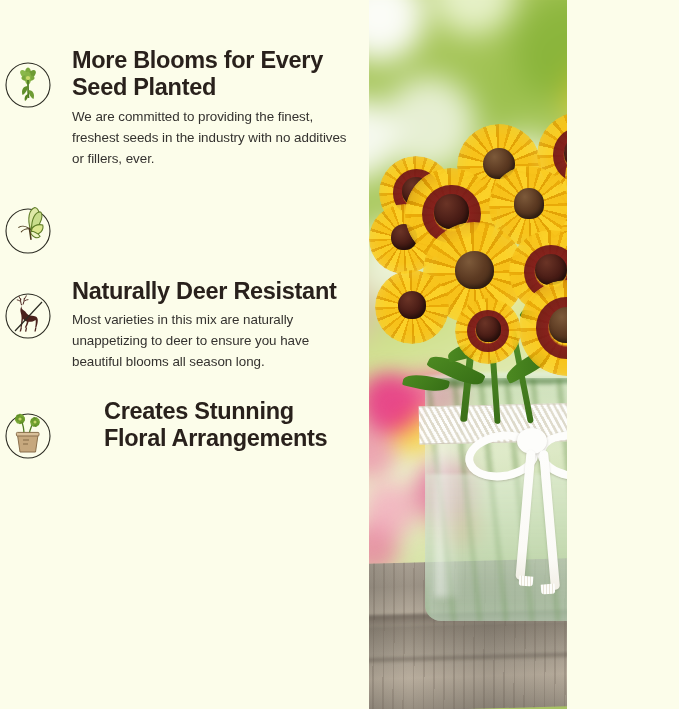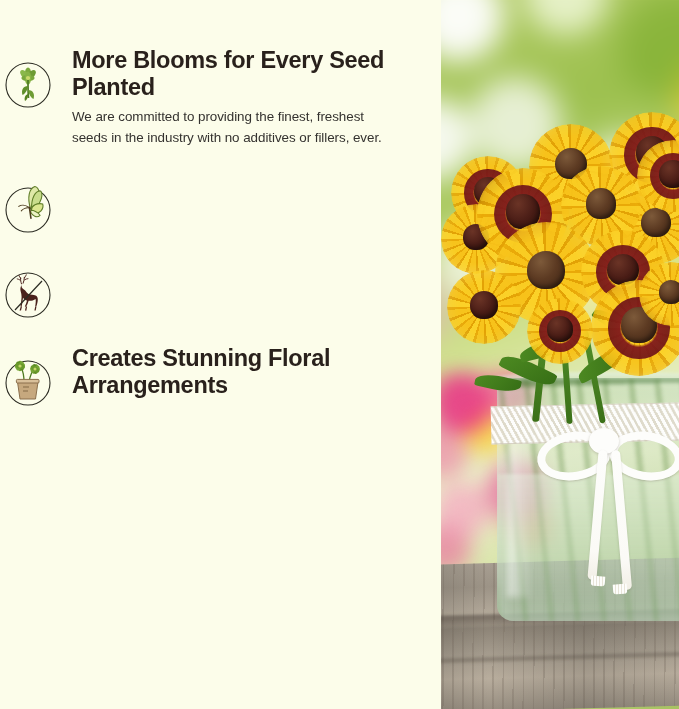--- a/index.html
+++ b/index.html
@@ -8,21 +8,21 @@
   }
   body {
     width: 679px;
     height: 709px;
     overflow: hidden;
     font-family: "Liberation Sans", sans-serif;
     background: #fcfdea;
   }
   .page {
     position: relative;
-    width: 679px;
+    width: 567px;
     height: 709px;
     display: flex;
     background: #fcfdea;
   }
 
   
   .features-panel {
     width: 441px;
     height: 709px;
     background: #fcfdea;
@@ -62,21 +62,21 @@
     color: #34322f;
     margin: 0;
     max-width: 330px;
     letter-spacing: -0.05px;
   }
 
   
   .row-1 { margin-bottom: 23px; }
   .row-2 { margin-bottom: 22px; }
   .row-3 { margin-bottom: 25px; }
-  .row-4 { margin-bottom: 0; }
+  .row-4 { margin-bottom: 0; gap: 32px; }
 
   
   .photo {
     width: 238px;
     height: 709px;
     position: relative;
     overflow: hidden;
     background: #8fae3f;
   }
   .photo-layer { position: absolute; inset: 0; }
@@ -348,20 +348,24 @@
             <path d="M16.9 8.6 C15.9 7.6, 15.2 6.4, 14.8 5" stroke="#4a211c" stroke-width="0.9" fill="none"></path>
             <path d="M19 13.6 C19.8 11.4, 20.4 9, 20.4 6.8" stroke="#4a211c" stroke-width="1" fill="none"></path>
             <path d="M20.4 10 C21.6 9.2, 23 8.6, 24.4 8.6" stroke="#4a211c" stroke-width="0.9" fill="none"></path>
             <path d="M20.3 8 C21.3 7, 22 5.8, 22.4 4.4" stroke="#4a211c" stroke-width="0.9" fill="none"></path>
             <path d="M16.8 36.2 L15.6 40.4 L17 40.6 L18 36.4 Z"></path>
             <path d="M21.9 36.4 L21 40.6 L22.3 40.8 L23.1 36.6 Z"></path>
             <path d="M31.3 36.2 L30.4 40.4 L31.7 40.6 L32.5 36.4 Z"></path>
           </g>
           <line x1="38" y1="11" x2="11" y2="40" stroke="#2b2b22" stroke-width="1.2"></line>
         </svg>
+      </div>
+      <div class="feature-text">
+        <h2 class="feature-title">Naturally Deer Resistant</h2>
+        <p class="feature-desc">Most varieties in this mix are naturally unappetizing to deer to ensure you have beautiful blooms all season long.</p>
       </div>
     </div>
 
     <div class="feature-row row-4">
       <div class="feature-icon">
         <svg width="48" height="50" viewBox="0 0 48 50">
           <circle cx="24" cy="25" r="22" fill="none" stroke="#2b2b22" stroke-width="1.1"></circle>
           <g>
             <path d="M20 24 C20 18, 19 13, 17 9" stroke="#4d7a22" stroke-width="1.3" fill="none"></path>
             <path d="M25 24 C26 18, 28 13, 31 10" stroke="#4d7a22" stroke-width="1.3" fill="none"></path>

